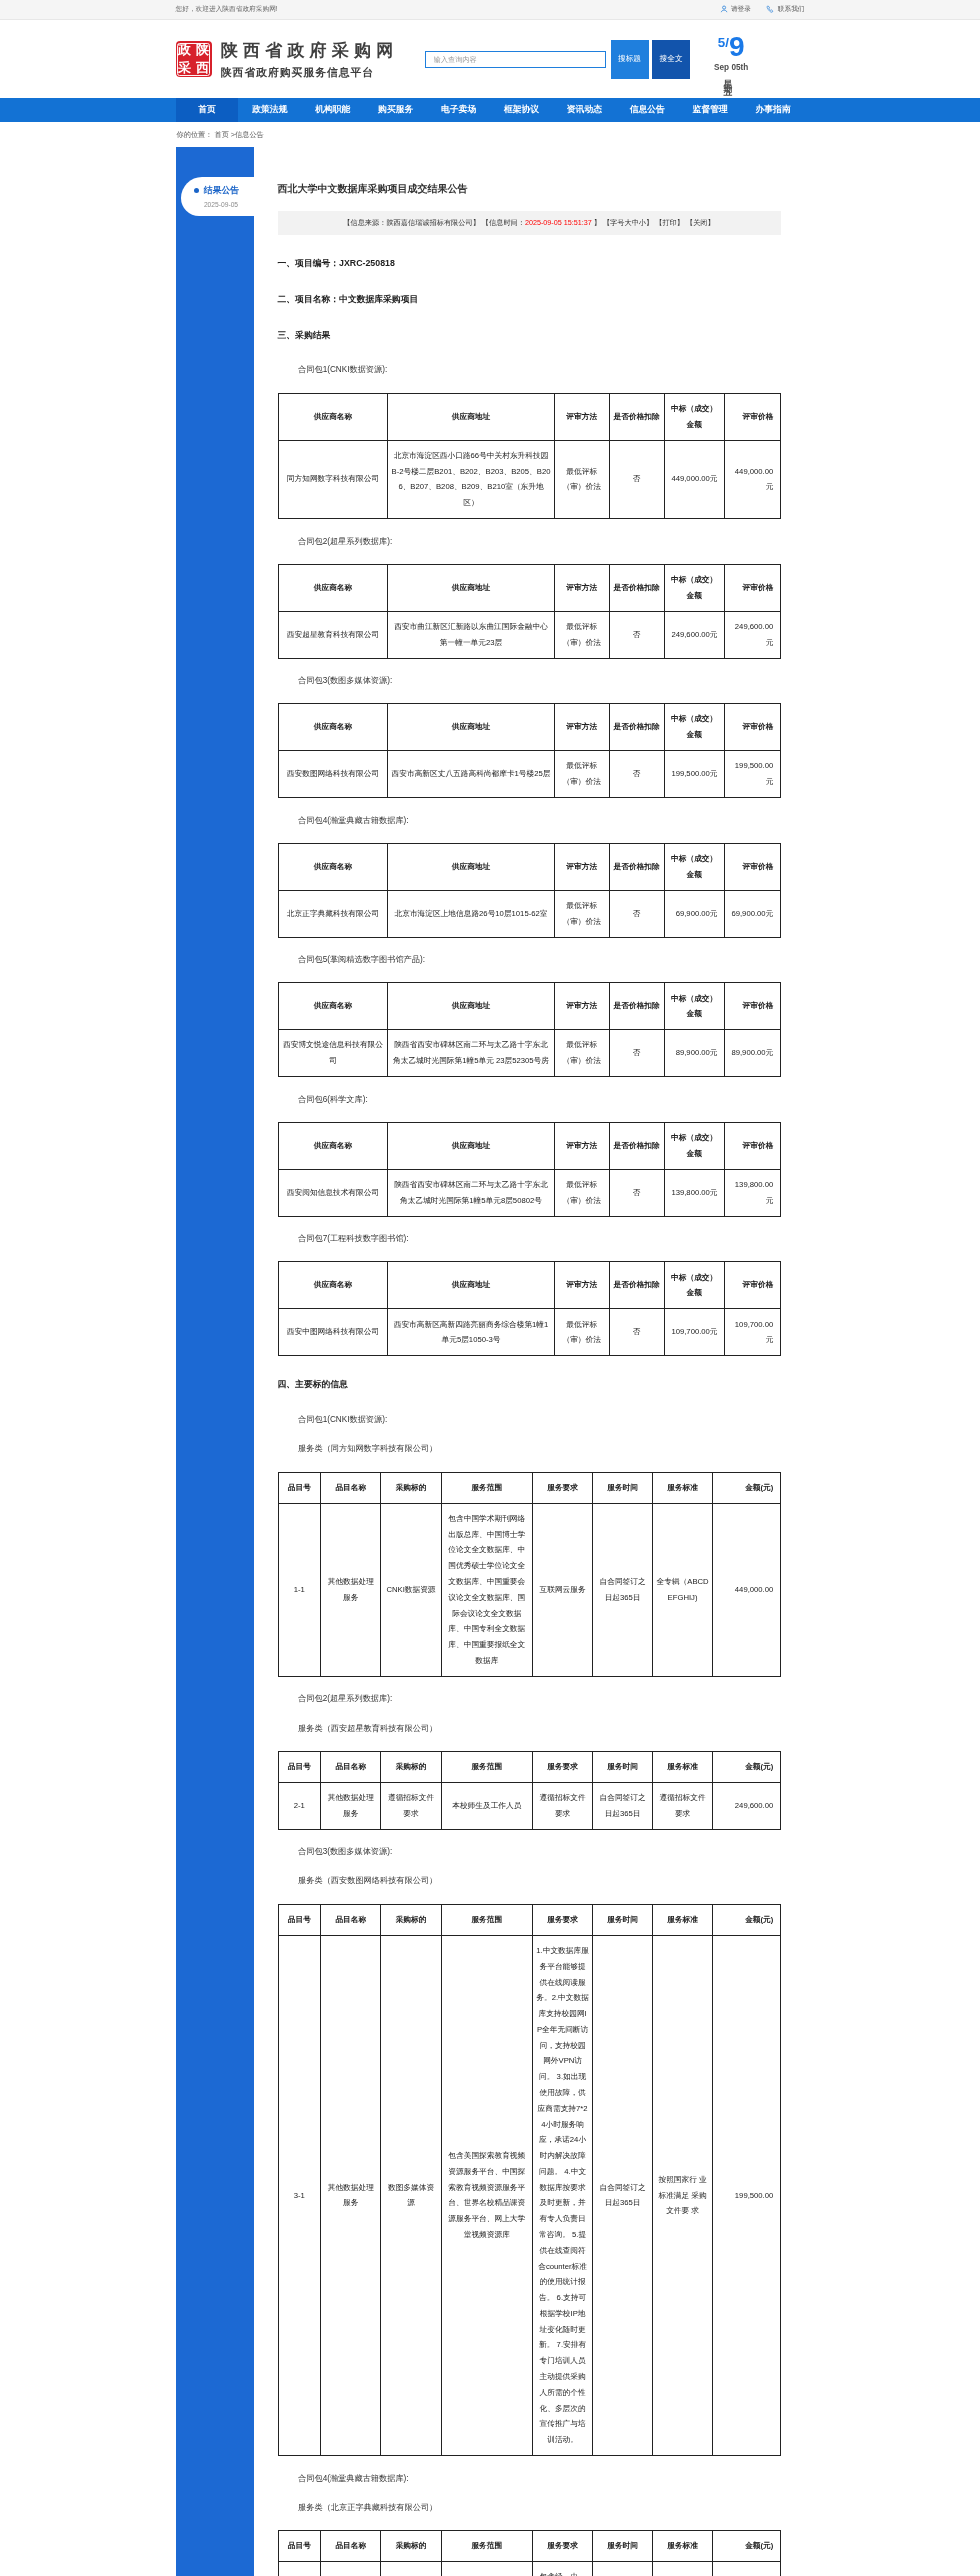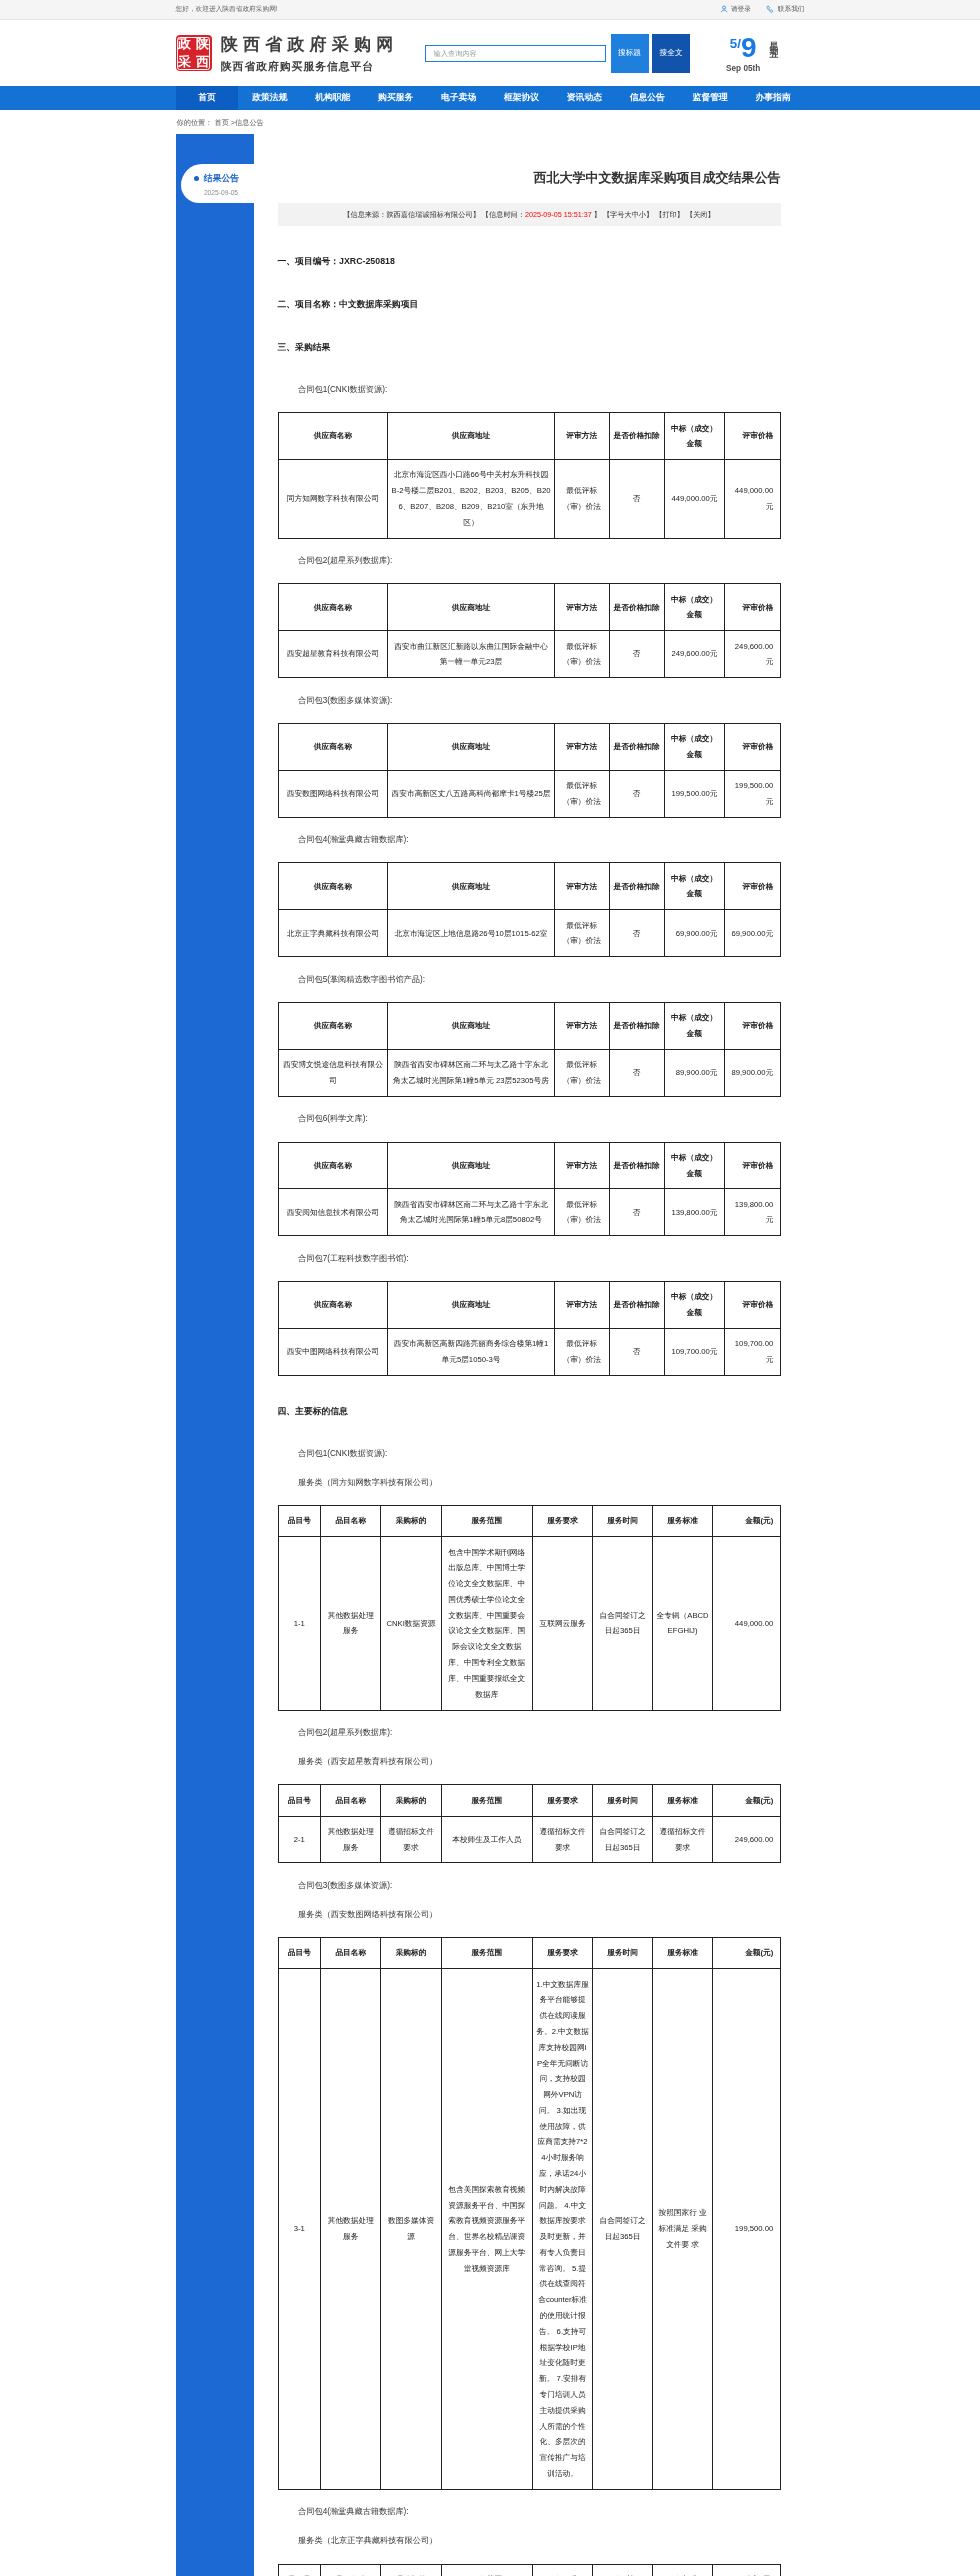--- a/index.html
+++ b/index.html
@@ -22,21 +22,21 @@
   .logo::after { content:""; position:absolute; inset:1.5px; border:1px solid rgba(255,255,255,.95); border-radius:2.6px; pointer-events:none; }
   .titles { margin-left:9.3px; }
   .site-name { font-size:17px; font-weight:bold; color:#3f3f3f; letter-spacing:5.2px; }
   .site-sub  { font-size:10.8px; font-weight:bold; color:#3f3f3f; margin-top:3.6px; letter-spacing:1px; }
   .search { margin-left:27px; display:flex; align-items:center; }
   .search input { width:181px; height:17px; border:1px solid #1f7fdd; padding:0 7.2px; font-size:7.2px; color:#333; outline:none; font-family:inherit; }
   .search input::placeholder { color:#999; }
   .btn-title, .btn-full { width:38px; height:39px; border:none; color:#fff; font-size:7.7px; cursor:pointer; font-family:inherit; }
   .btn-title { background:#1f7fdd; margin-left:4.1px; }
   .btn-full  { background:#1254ac; margin-left:3.6px; }
-  .datebox { margin-left:36px; display:flex; align-items:flex-start; }
+  .datebox { margin-left:24px; display:flex; align-items:flex-start;flex-direction:column; }
   .date-left { text-align:center; }
   .date-num { color:#1a79e8; font-weight:bold; line-height:1; }
   .date-num .md  { font-size:13.4px; vertical-align:9.3px; }
   .date-num .big { font-size:28px; }
   .date-en { font-size:8.2px; font-weight:bold; color:#4d4d4d; margin-top:2.1px; }
   .weekday { writing-mode:vertical-rl; font-size:8.8px; font-weight:bold; color:#4d4d4d; margin-left:8.2px; letter-spacing:4.6px; }
 
   
   .nav { height:24px; background:#1372d4; }
   .nav-inner { display:flex; height:100%; }
@@ -57,27 +57,27 @@
 
   .content { flex:1; background:#fff; padding:15.5px 24px 41px; min-width:0; }
 
   .banner { height:48px; position:relative; overflow:hidden; display:flex; align-items:center; justify-content:center;
             background:linear-gradient(96deg,#f43a2b 0%, #f4512f 32%, #f87b37 68%, #fb9c41 100%); }
   .banner span { color:#fff; font-size:17px; font-weight:bold; font-style:italic; letter-spacing:1.5px; text-shadow:1px 1.5px 2.1px rgba(130,25,0,.4); position:relative; z-index:1; }
   .banner::before, .banner::after { content:""; position:absolute; border-radius:50%; border:15.5px solid rgba(255,255,255,.07); }
   .banner::before { width:196px; height:196px; left:-31px; top:-129px; }
   .banner::after  { width:237px; height:237px; right:-41px; top:-93px; }
 
-  .article-title { text-align:right; font-size:13px; font-weight:bold; color:#333; margin:19.6px 0 15.5px; }
+  .article-title { text-align:left; font-size:10px; font-weight:bold; color:#333; margin:19.6px 0 15.5px; }
 
   .meta-bar { background:#f2f2f2; padding:6.7px 4.1px; text-align:center; font-size:7.2px; color:#333; }
   .meta-bar .red { color:#f00; }
   .meta-bar .clickable { cursor:pointer; }
 
-  .sec-heading { font-size:8.8px; font-weight:bold; color:#222; margin:28px 0; line-height:1.7; }
+  .sec-heading { font-size:8.8px; font-weight:bold; color:#222; margin:21px 0; line-height:1.7; }
   .para, .pkg-label, .service-line { font-size:8.2px; color:#333; margin:14.4px 0; line-height:1.8; }
   .ind1 { padding-left:20.6px; }
 
   table.tbl { width:100%; border-collapse:collapse; table-layout:fixed; margin:6.2px 0 15.5px; }
   .tbl th, .tbl td { border:0.5px solid #222; padding:7.2px 3.1px; text-align:center; font-size:7.7px; color:#222; line-height:2.05; word-break:break-all; vertical-align:middle; }
   .tbl th { font-weight:bold; }
   .tbl .num { text-align:right; padding-right:6.2px; }
 </style>
 </head>
 <body>

